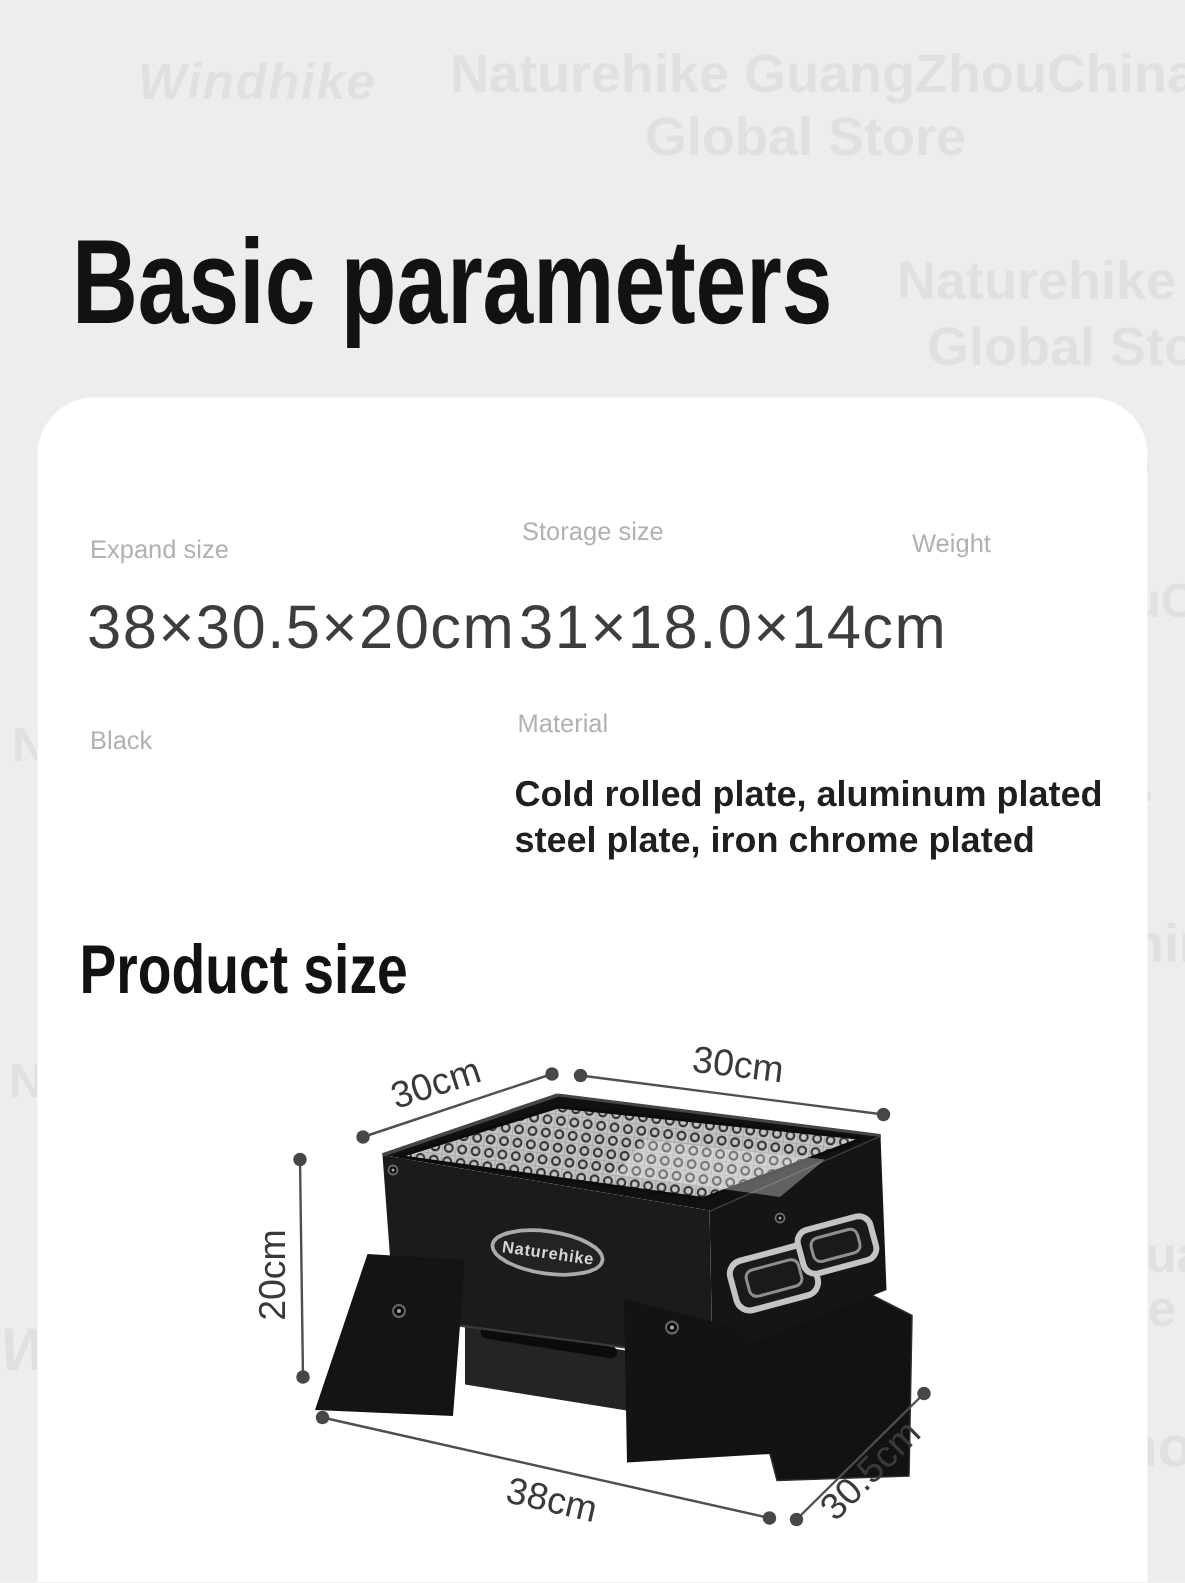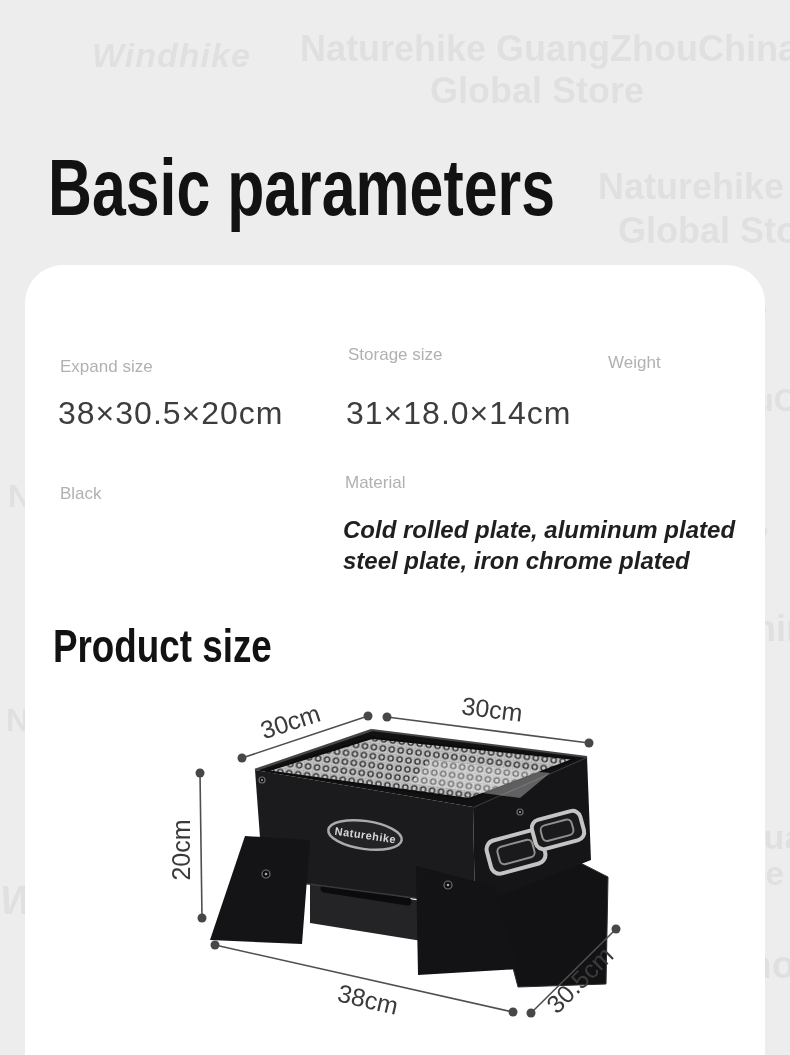--- a/index.html
+++ b/index.html
@@ -25,30 +25,30 @@
   
   .card{
     position:absolute;left:25px;top:265px;width:740px;height:790px;
     background:#ffffff;border-radius:38px 38px 0 0;
   }
   .spec-label{
     position:absolute;font-size:17px;font-weight:normal;color:#b1b1b1;
     white-space:nowrap;
   }
   .spec-value{
-    position:absolute;font-size:32px;font-weight:normal;color:#3d3d3d;
+    position:absolute;font-size:41px;font-weight:normal;color:#3d3d3d;
     white-space:nowrap;letter-spacing:1px;
   }
   .spec-value-bold{
     position:absolute;font-size:25px;font-weight:bold;color:#1f1f1f;
     white-space:nowrap;
   }
   .spec-value-material{
     position:absolute;font-size:24px;font-weight:bold;color:#1f1f1f;
-    line-height:31px;white-space:pre-line;width:440px;font-style:italic;
+    line-height:31px;white-space:pre-line;width:440px;
   }
   .section-title{
     position:absolute;left:28px;top:358px;margin:0;
     font-size:46px;font-weight:bold;color:#121212;line-height:1;
     transform:scaleX(0.8);transform-origin:0 0;
   }
   .diagram-wrap{position:absolute;left:125px;top:423px;width:500px;height:340px;}
   svg{overflow:visible;}
   .dim-label{
     font-size:25px;fill:#3a3a3a;font-family:"Liberation Sans",sans-serif;

